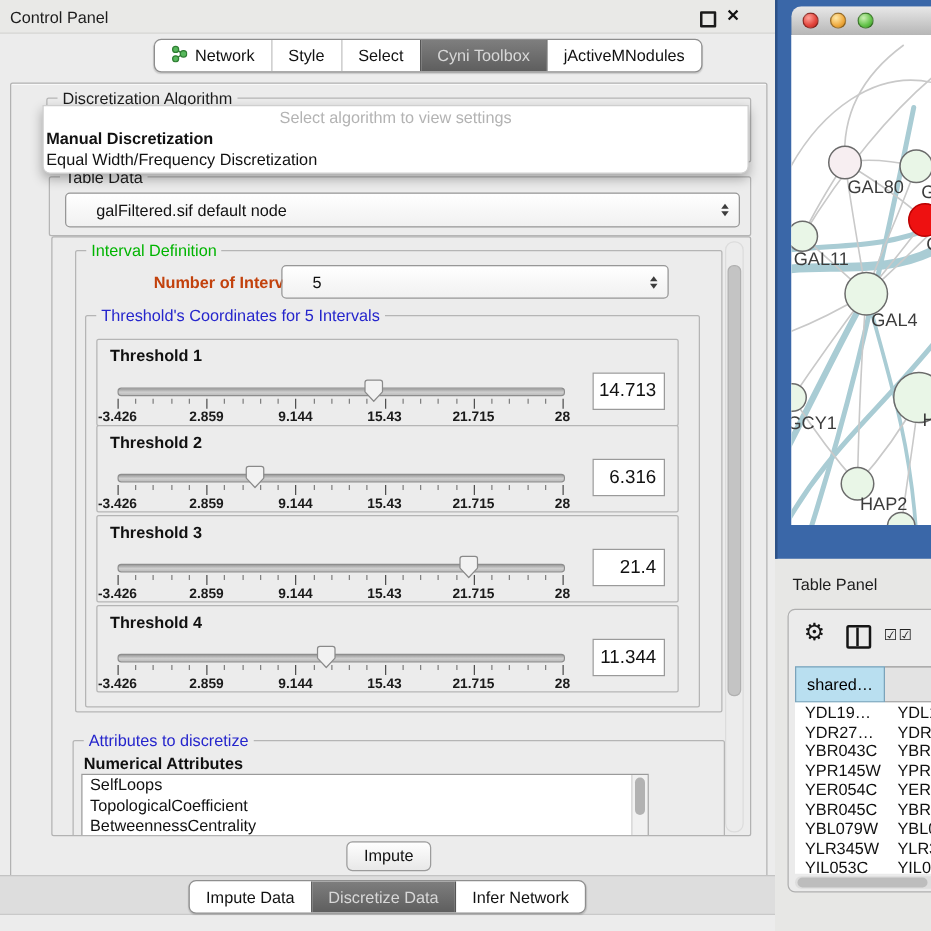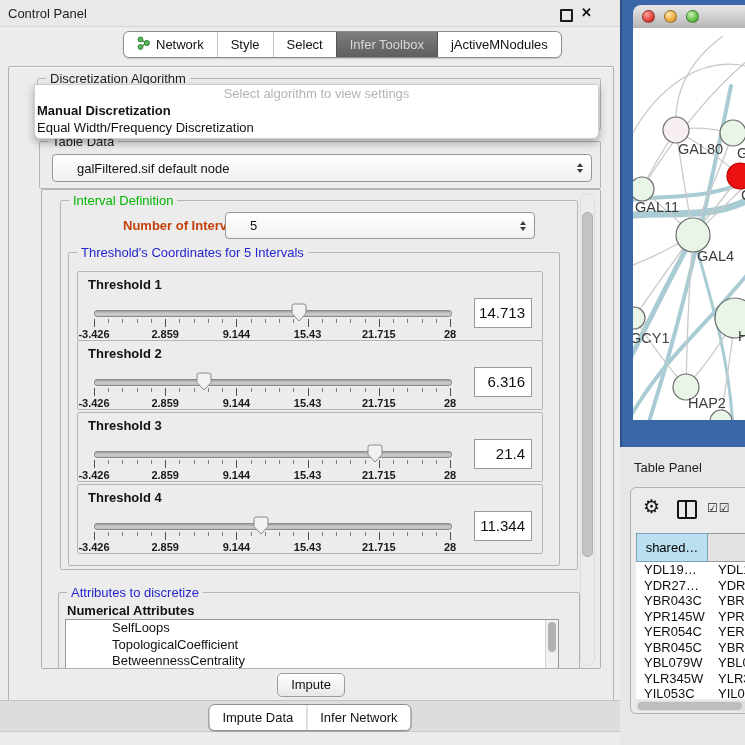--- a/index.html
+++ b/index.html
@@ -71,21 +71,21 @@
   .tick.major{height:8px;background:#505050;}
   .ticklabs{position:absolute;left:16px;top:56px;width:356px;height:12px;}
   .ticklab{position:absolute;transform:translateX(-50%);font-size:11px;font-weight:bold;color:#1a1a1a;white-space:nowrap;}
   .tval{position:absolute;left:396px;top:26px;width:58px;height:30px;background:#fff;
     border:1px solid #9a9a9a;font-size:15px;color:#111;text-align:right;line-height:28px;
     padding-right:6px;box-sizing:border-box;}
 
   
   .attr-head{position:absolute;left:8px;top:10px;font-size:13px;font-weight:bold;color:#111;}
   .attrlist{position:absolute;left:6px;top:26px;width:452px;height:48px;background:#fff;
-    border:1px solid #9a9a9a;overflow:hidden;padding-left:40px;}
+    border:1px solid #9a9a9a;overflow:hidden;}
   .attrlist .item{height:16.5px;line-height:16.5px;padding-left:6px;font-size:13px;color:#111;white-space:nowrap;}
   .vscroll-s{position:absolute;right:0;top:0;width:12px;height:100%;background:#f1f1f1;border-left:1px solid #d2d2d2;}
   .vscroll-s .th{position:absolute;left:2px;top:2px;width:8px;height:30px;background:#b2b2b2;border-radius:4px;}
 
   
   .vscroll-m{position:absolute;left:538px;top:3px;width:13px;height:471px;background:#ececec;
     border:1px solid #dcdcdc;border-radius:7px;}
   .vscroll-m .th{position:absolute;left:1px;top:18px;width:9px;height:343px;background:#c4c4c4;
     border:1px solid #b0b0b0;border-radius:5px;}
 
@@ -152,21 +152,21 @@
         </span>
         <span>Network</span>
       </div>
       <div class="s">
           <span>Style</span>
         </div>
       <div class="s">
           <span>Select</span>
         </div>
       <div class="s active">
-          <span>Infer Toolbox</span>
+          <span>Cyni Toolbox</span>
         </div>
       <div class="s">
           <span>jActiveMNodules</span>
         </div>
     </div>
 
     <div class="outer">
 
       <div class="group" style="left:28px;top:11px;width:562px;height:50px;">
         <span class="glabel">Discretization Algorithm</span>
@@ -416,20 +416,23 @@
     <div class="popup">
       <div class="ph">Select algorithm to view settings</div>
       <div class="opt bold">Manual Discretization</div>
       <div class="opt">Equal Width/Frequency Discretization</div>
     </div>
 
     <div class="botstrip">
       <div class="bottabs seg">
         <div class="s">
             <span>Impute Data</span>
+          </div>
+        <div class="s active">
+            <span>Discretize Data</span>
           </div>
         <div class="s">
             <span>Infer Network</span>
           </div>
       </div>
     </div>
   </div>
 
   <div class="rright">
     <div class="desktop">

